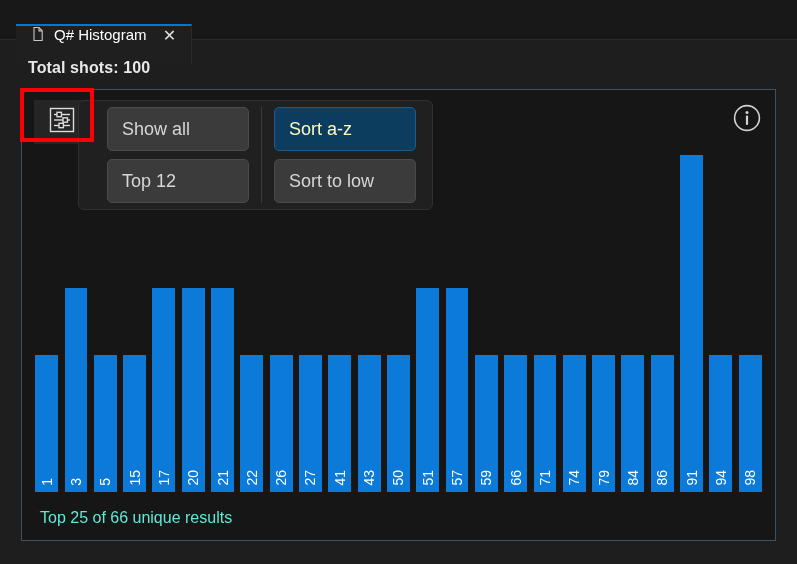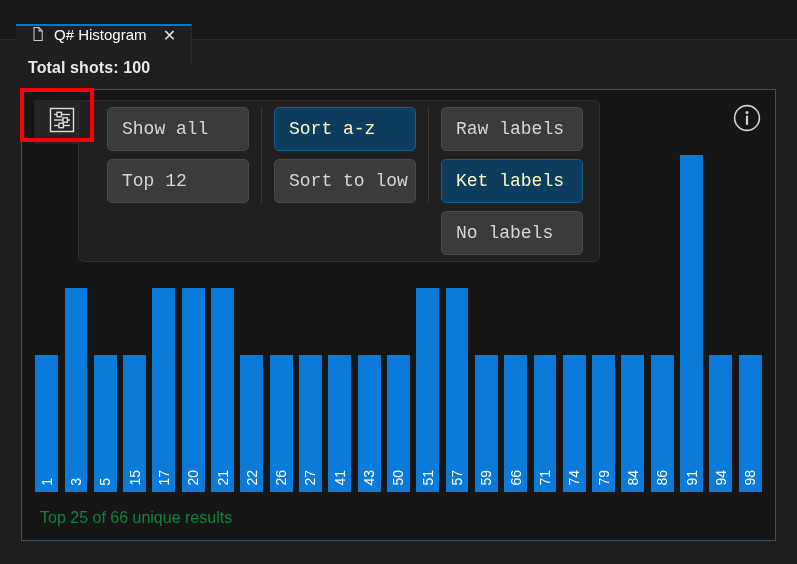--- a/index.html
+++ b/index.html
@@ -86,21 +86,21 @@
     border-right: 1px solid #3a3a3a;
   }
   .btn-group:last-child { border-right: none; }
   .hbtn {
     width: 142px; height: 44px;
     border-radius: 5px;
     border: 1px solid #4a4a4a;
     background: #3b3b3c;
     color: #d6d6d6;
     font-size: 18px;
-    font-family: Liberation Mono, monospace;
+    font-family: Liberation Sans, sans-serif;
     display: flex; align-items: center;
     padding-left: 14px;
     text-align: left;
   }
   .hbtn.active {
     background: #0c3d5e;
     border-color: #1a5d8a;
     color: #fef9c3;
   }
 
@@ -139,21 +139,21 @@
     line-height: 1;
   }
 
   
   #chart-footer {
     position: absolute; left: 0; right: 0; bottom: 0;
     height: 44px;
     display: flex; align-items: center;
     padding-left: 18px;
     font-size: 16px;
-    color: #15803d;
+    color: #5eead4;
     background: #161616;
   }
 </style>
 </head>
 <body>
 
 <div id="tabstrip">
   <div class="strip-rest"></div>
   <div id="tab">
     <span class="doc-ico">
@@ -195,25 +195,20 @@
 
   <div id="btn-bar">
       <div class="btn-group">
         <button class="hbtn">Show all</button>
         <button class="hbtn">Top 12</button>
       </div>
       <div class="btn-group">
         <button class="hbtn active">Sort a-z</button>
         <button class="hbtn">Sort to low</button>
       </div>
-      <div class="btn-group">
-        <button class="hbtn">Raw labels</button>
-        <button class="hbtn active">Ket labels</button>
-        <button class="hbtn">No labels</button>
-      </div>
     </div>
 
   <div id="chart">
       <div class="bar-slot">
         <div class="bar" style="height: 34.6%; background: rgb(11, 122, 216);">
           <span class="bar-label">1</span>
         </div>
       </div>
       <div class="bar-slot">
         <div class="bar" style="height: 51.4%; background: rgb(11, 122, 216);">

